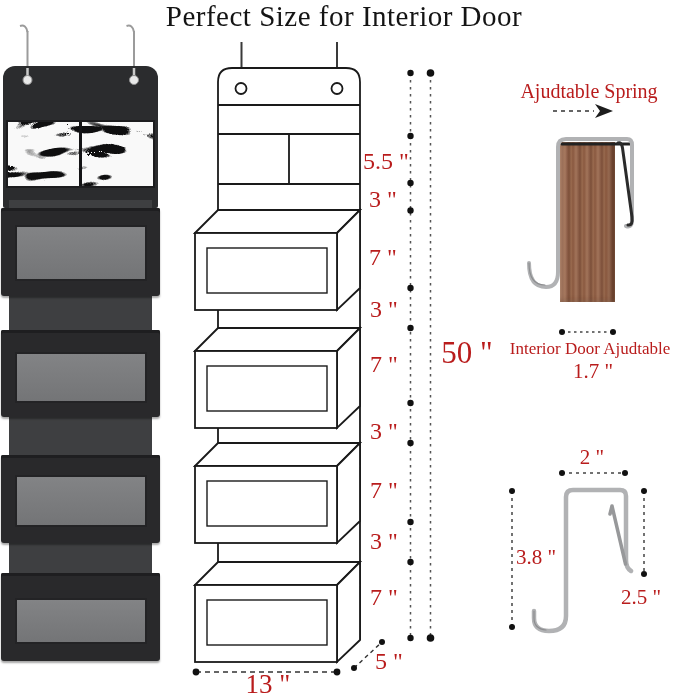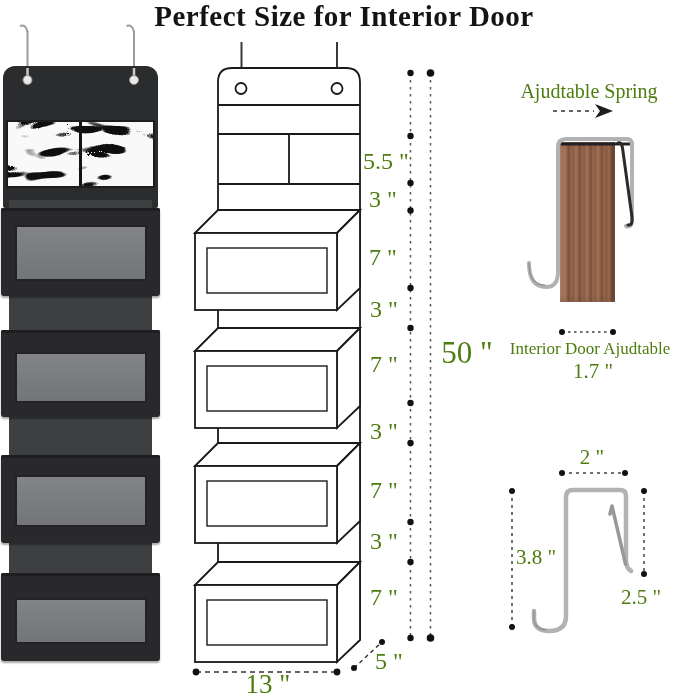--- a/index.html
+++ b/index.html
@@ -1,22 +1,22 @@
 <!DOCTYPE html>
 <html><head>
 <meta charset="utf-8">
 <style>
   html,body{margin:0;padding:0;background:#fff;}
   .canvas{position:relative;width:679px;height:697px;background:#ffffff;overflow:hidden;
           font-family:"Liberation Serif",serif;color:#1c1c1c;}
   .title{position:absolute;top:0px;left:344px;transform:translateX(-50%);
-         font-size:29px;font-weight:700;letter-spacing:.5px;color:#141414;white-space:nowrap;}
+         font-size:29px;font-weight:400;letter-spacing:.5px;color:#141414;white-space:nowrap;}
   
   .m{position:absolute;transform:translate(-50%,-50%);white-space:nowrap;
-     font-family:"Liberation Serif",serif;color:#4d7c0f;line-height:1;}
+     font-family:"Liberation Serif",serif;color:#b91c1c;line-height:1;}
   
   .organizer{position:absolute;inset:0;}
   .panelTop{position:absolute;left:3px;top:66px;width:155px;height:142px;
             background:#2b2c2e;border-radius:12px 12px 2px 2px;}
   .marble{position:absolute;left:5px;top:56px;width:145px;height:64px;
           outline:2px solid #1d1d1f;background:#111;}
   .marble .split{position:absolute;left:71px;top:0;width:3px;height:100%;background:#141416;z-index:2;}
   .backstrip{position:absolute;left:9px;top:200px;width:143px;height:452px;background:#3e3f41;}
   .pocket{position:absolute;left:1px;width:159px;background:#29292b;border-radius:2px 2px 3px 3px;
           box-shadow:0 2px 2px rgba(0,0,0,.35), inset 0 3px 0 #1e1e20;}

